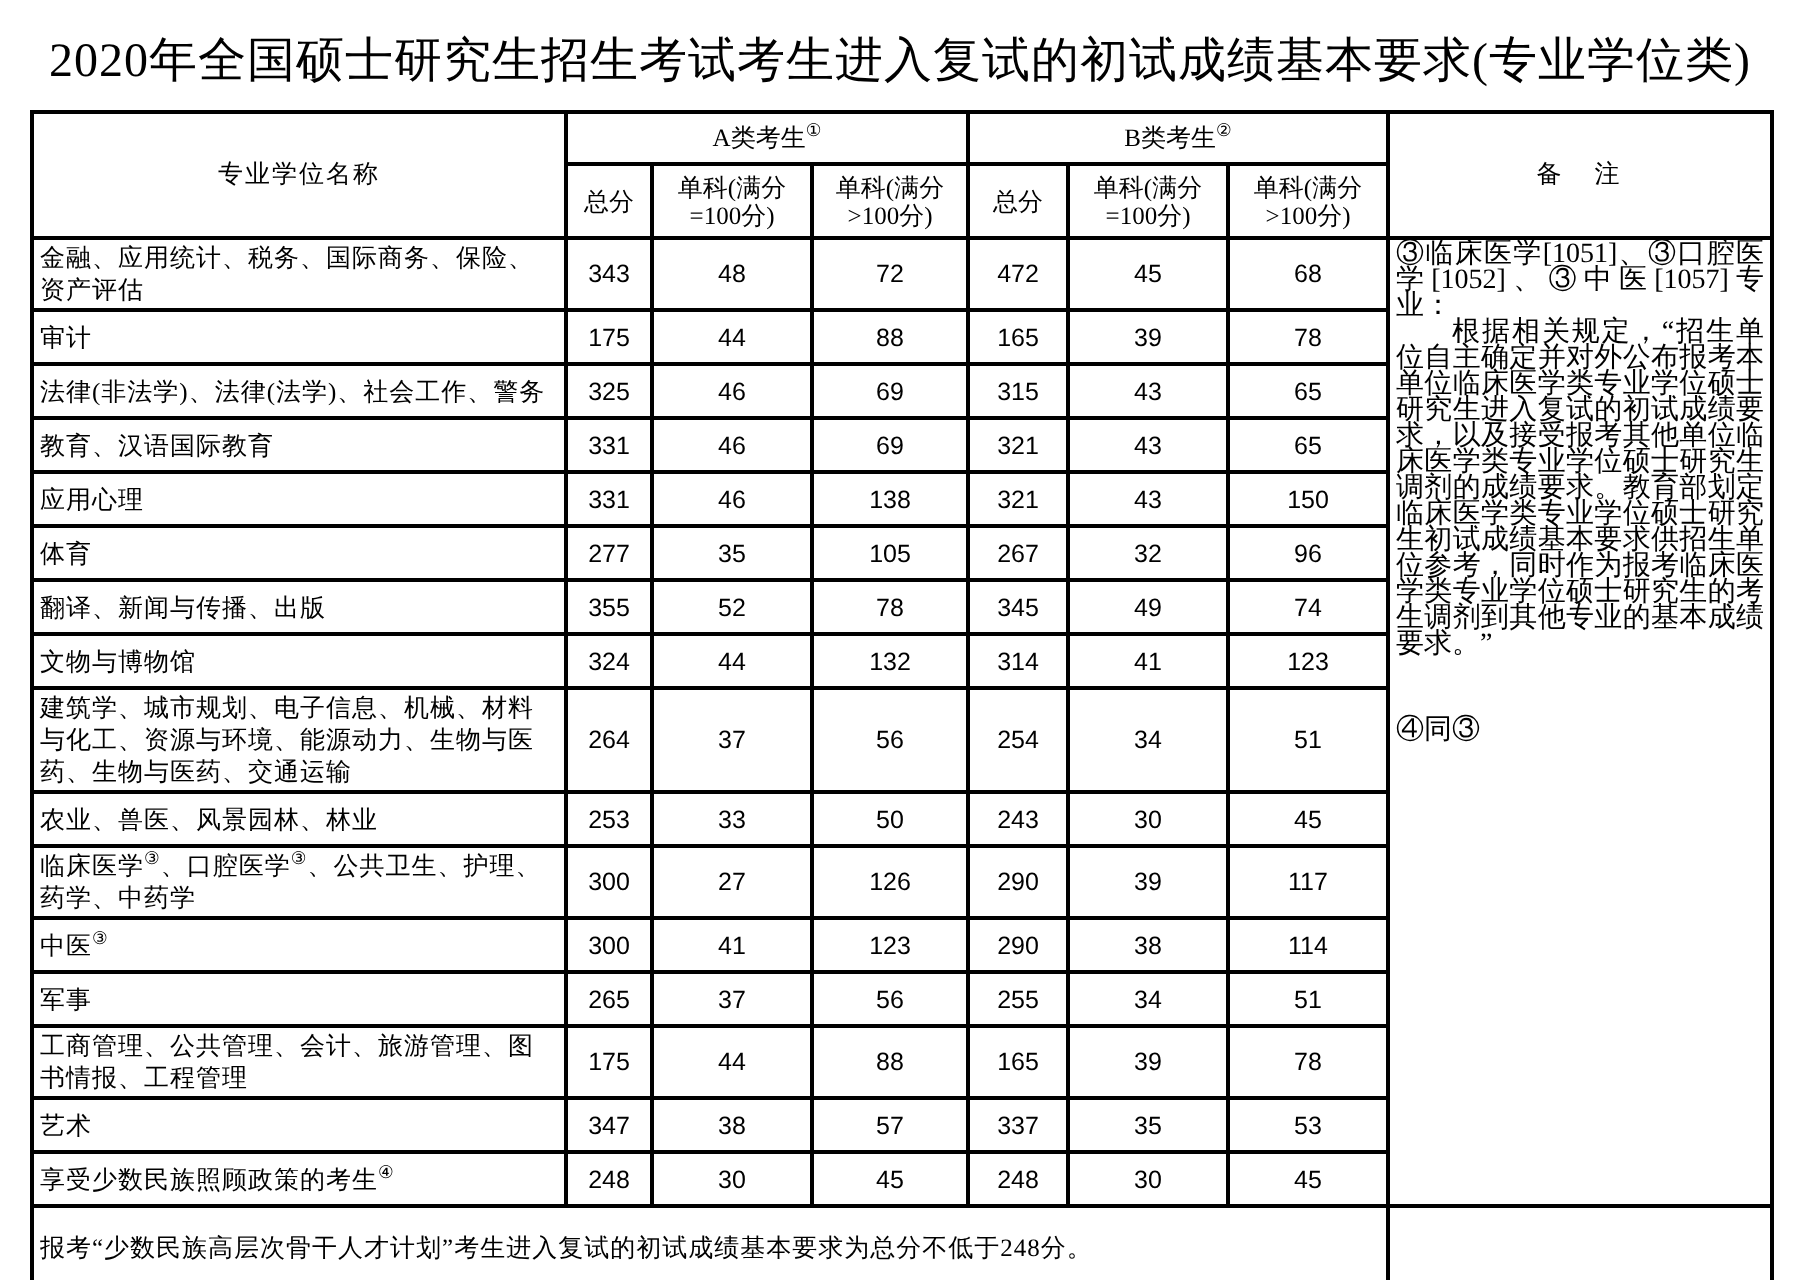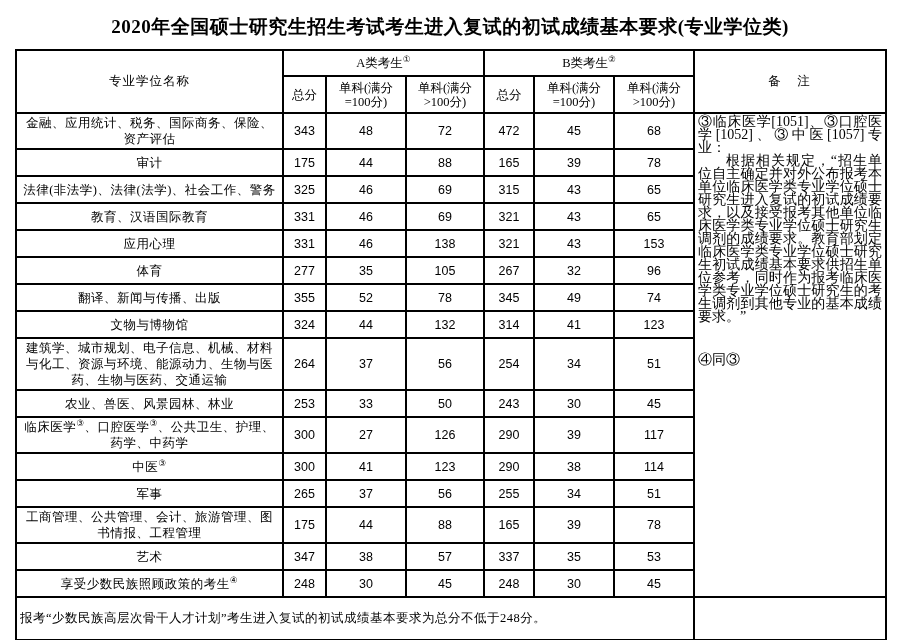--- a/index.html
+++ b/index.html
@@ -10,22 +10,22 @@
     font-family: "Liberation Serif", serif;
   }
   .page {
     width: 900px;
     height: 640px;
     box-sizing: border-box;
     padding: 8px 15px 0 15px;
     background: #ffffff;
   }
   .title {
-    font-size: 19px;
-    font-weight: bold;
+    font-size: 24px;
+    font-weight: normal;
     text-align: center;
     margin: 6px 0 9px 0;
     letter-spacing: 0.5px;
   }
   table.score-table {
     border-collapse: collapse;
     table-layout: fixed;
     width: 870px;
     border: 2px solid #000;
   }
@@ -44,21 +44,21 @@
     font-size: 12px;
     line-height: 14px;
     white-space: pre-line;
     text-align: center;
     border-radius: 16px;
   }
   .name-hdr { font-size: 13px; letter-spacing: 1px; margin-top: 43px; }
   .remarks-hdr { font-size: 13px; letter-spacing: 2px; }
   tr.data-row { height: 27px; }
   .name-cell {
-    text-align: center;
+    text-align: left;
     font-size: 12.5px;
     line-height: 16px;
     vertical-align: middle;
     letter-spacing: 0.5px;
   }
   .num {
     font-family: "Liberation Sans", sans-serif;
     font-size: 14px;
     text-align: center;
     vertical-align: middle;
@@ -168,21 +168,21 @@
         <td class="num">43</td>
         <td class="num">65</td>
       </tr>
       <tr class="data-row">
         <td class="name-cell supify">应用心理</td>
         <td class="num">331</td>
         <td class="num">46</td>
         <td class="num">138</td>
         <td class="num">321</td>
         <td class="num">43</td>
-        <td class="num">153</td>
+        <td class="num">150</td>
       </tr>
       <tr class="data-row">
         <td class="name-cell supify">体育</td>
         <td class="num">277</td>
         <td class="num">35</td>
         <td class="num">105</td>
         <td class="num">267</td>
         <td class="num">32</td>
         <td class="num">96</td>
       </tr>

